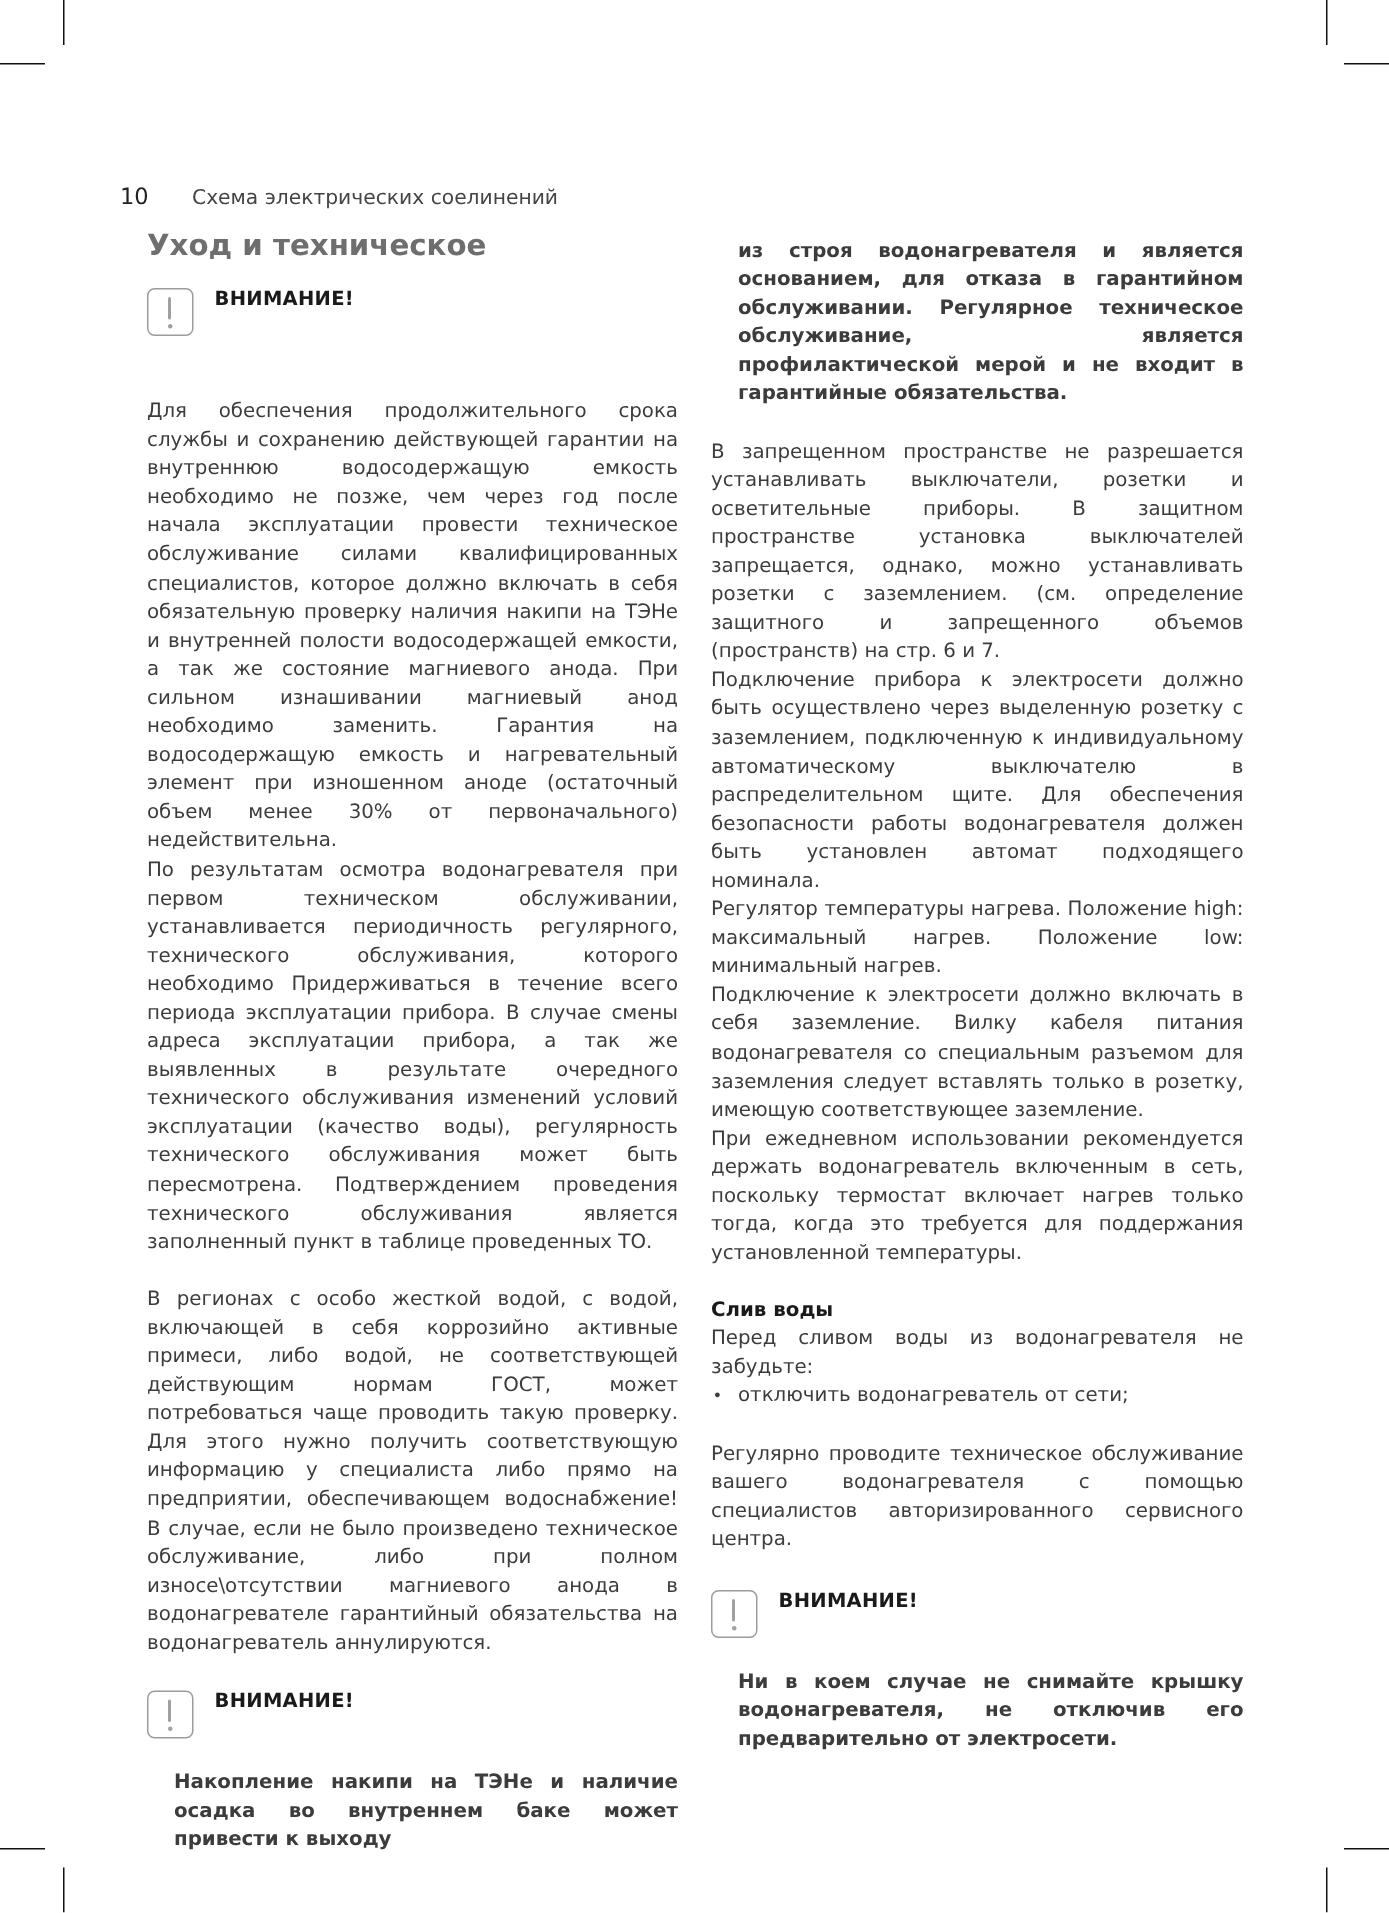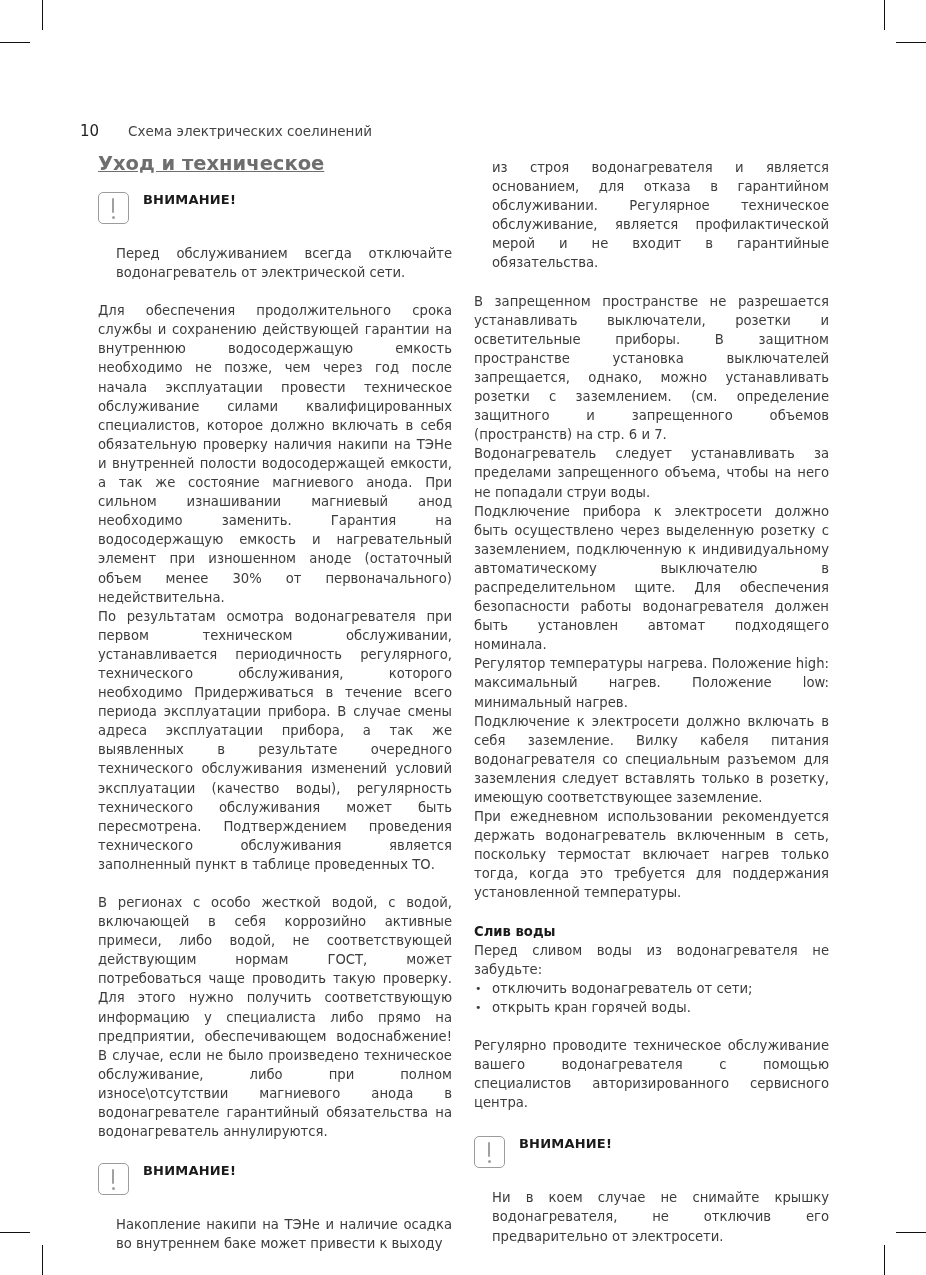--- a/index.html
+++ b/index.html
@@ -5,29 +5,29 @@
   html, body { margin:0; padding:0; background:#ffffff; }
   body { width:926px; height:1275px; position:relative; overflow:hidden;
          font-family:"DejaVu Sans", "Liberation Sans", sans-serif; color:#3a3a3a; }
   .crop { position:absolute; background:#111; }
   .header { position:absolute; left:80px; top:97px; font-size:13.5px; color:#222; white-space:nowrap;margin-top:25px; }
   .header .pnum { display:inline-block; width:48px; font-size:15px; }
   .header .ptitle { color:#444; }
   .col { position:absolute; }
   .col-left { left:98px; top:150px; width:354px; }
   .col-right { left:474px; top:158px; width:355px; }
-  .title { font-weight:bold; font-size:19.5px; line-height:28px; color:#6e6e6e; margin:0 0 14px 0;text-decoration:underline; }
+  .title { font-weight:bold; font-size:19.5px; line-height:28px; color:#6e6e6e; margin:0 0 14px 0; }
   .warn-row { display:flex; align-items:flex-start; margin-bottom:22px; }
   .warn-icon { width:31px; height:32px; border:1.5px solid #9c9c9c; border-radius:5px; box-sizing:border-box;
                position:relative; flex:none; }
   .warn-icon .bar { position:absolute; left:13px; top:5px; width:2px; height:15px; background:#a0a0a0; border-radius:1px; }
   .warn-icon .dot { position:absolute; left:13px; top:23px; width:3px; height:3px; background:#a0a0a0; border-radius:50%; }
   .warn-label { font-weight:bold; font-size:13px; color:#1a1a1a; margin-left:14px; margin-bottom:-2px; letter-spacing:0.2px; }
   p { margin:0; font-size:13.2px; line-height:19.1px; color:#3c3c3c; text-align:justify; hyphens:manual; }
-  .indent { padding-left:18px; }
+  .indent { padding-left:18px;font-weight:bold; }
   .gap { height:19px; }
   .sub-head { font-weight:bold; font-size:13.2px; line-height:19px; color:#1a1a1a; }
   ul.bullets { list-style:none; margin:0; padding:0; }
   ul.bullets li { font-size:13.2px; line-height:19.1px; color:#3c3c3c; position:relative; padding-left:18px; }
   ul.bullets li::before { content:"•"; position:absolute; left:1px; top:0; font-size:11px; }
 </style>
 </head>
 <body>
 
 <div class="crop" style="left:42px;top:0;width:1px;height:30px;"></div>
@@ -48,21 +48,20 @@
     <div>Уход и техническое</div>
   </div>
 
   <div class="warn-row">
     <div class="warn-icon">
         <span class="bar"></span>
         <span class="dot"></span>
       </div>
     <span class="warn-label">ВНИМАНИЕ!</span>
   </div>
-  <p class="indent" style="margin-top:-2px;">Перед обслуживанием всегда отключайте водонагреватель от электрической сети.</p>
 
   <div class="gap"></div>
   <p>Для обеспечения продолжительного срока службы и сохранению действующей гарантии на внутреннюю водосодержащую емкость необходимо не позже, чем через год после начала эксплуатации провести техническое обслуживание силами квалифицированных специалистов, которое должно включать в себя обязательную проверку наличия накипи на ТЭНе и внутренней полости водосодержащей емкости, а так же состояние магниевого анода. При сильном изнашивании магниевый анод необходимо заменить. Гарантия на водосодержащую емкость и нагревательный элемент при изношенном аноде (остаточный объем менее 30% от первоначального) недействительна.</p>
   <p>По результатам осмотра водонагревателя при первом техническом обслуживании, устанавливается периодичность регулярного, технического обслуживания, которого необходимо Придерживаться в течение всего периода эксплуатации прибора. В случае смены адреса эксплуатации прибора, а так же выявленных в результате очередного технического обслуживания изменений условий эксплуатации (качество воды), регулярность технического обслуживания может быть пересмотрена. Подтверждением проведения технического обслуживания является заполненный пункт в таблице проведенных ТО.</p>
 
   <div class="gap"></div>
   <p>В регионах с особо жесткой водой, с водой, включающей в себя коррозийно активные примеси, либо водой, не соответствующей действующим нормам ГОСТ, может потребоваться чаще проводить такую проверку. Для этого нужно получить соответствующую информацию у специалиста либо прямо на предприятии, обеспечивающем водоснабжение! В случае, если не было произведено техническое обслуживание, либо при полном износе\отсутствии магниевого анода в водонагревателе гарантийный обязательства на водонагреватель аннулируются.</p>
 
   <div style="height:22px;"></div>
   <div class="warn-row">
@@ -73,32 +72,30 @@
     <span class="warn-label">ВНИМАНИЕ!</span>
   </div>
   <p class="indent" style="margin-top:-2px;">Накопление накипи на ТЭНе и наличие осадка во внутреннем баке может привести к выходу</p>
 </div>
 
 <div class="col col-right">
   <p class="indent">из строя водонагревателя и является основанием, для отказа в гарантийном обслуживании. Регулярное техническое обслуживание, является профилактической мерой и не входит в гарантийные обязательства.</p>
 
   <div class="gap"></div>
   <p>В запрещенном пространстве не разрешается устанавливать выключатели, розетки и осветительные приборы. В защитном пространстве установка выключателей запрещается, однако, можно устанавливать розетки с заземлением. (см. определение защитного и запрещенного объемов (пространств) на стр. 6 и 7.</p>
-  <p>Водонагреватель следует устанавливать за пределами запрещенного объема, чтобы на него не попадали струи воды.</p>
   <p>Подключение прибора к электросети должно быть осуществлено через выделенную розетку с заземлением, подключенную к индивидуальному автоматическому выключателю в распределительном щите. Для обеспечения безопасности работы водонагревателя должен быть установлен автомат подходящего номинала.</p>
   <p>Регулятор температуры нагрева. Положение high: максимальный нагрев. Положение low: минимальный нагрев.</p>
   <p>Подключение к электросети должно включать в себя заземление. Вилку кабеля питания водонагревателя со специальным разъемом для заземления следует вставлять только в розетку, имеющую соответствующее заземление.</p>
   <p>При ежедневном использовании рекомендуется держать водонагреватель включенным в сеть, поскольку термостат включает нагрев только тогда, когда это требуется для поддержания установленной температуры.</p>
 
   <div class="gap"></div>
   <div class="sub-head">Слив воды</div>
   <p>Перед сливом воды из водонагревателя не забудьте:</p>
   <ul class="bullets">
     <li>отключить водонагреватель от сети;</li>
-    <li>открыть кран горячей воды.</li>
   </ul>
 
   <div class="gap"></div>
   <p>Регулярно проводите техническое обслуживание вашего водонагревателя с помощью специалистов авторизированного сервисного центра.</p>
 
   <div style="height:24px;"></div>
   <div class="warn-row">
     <div class="warn-icon">
         <span class="bar"></span>
         <span class="dot"></span>

